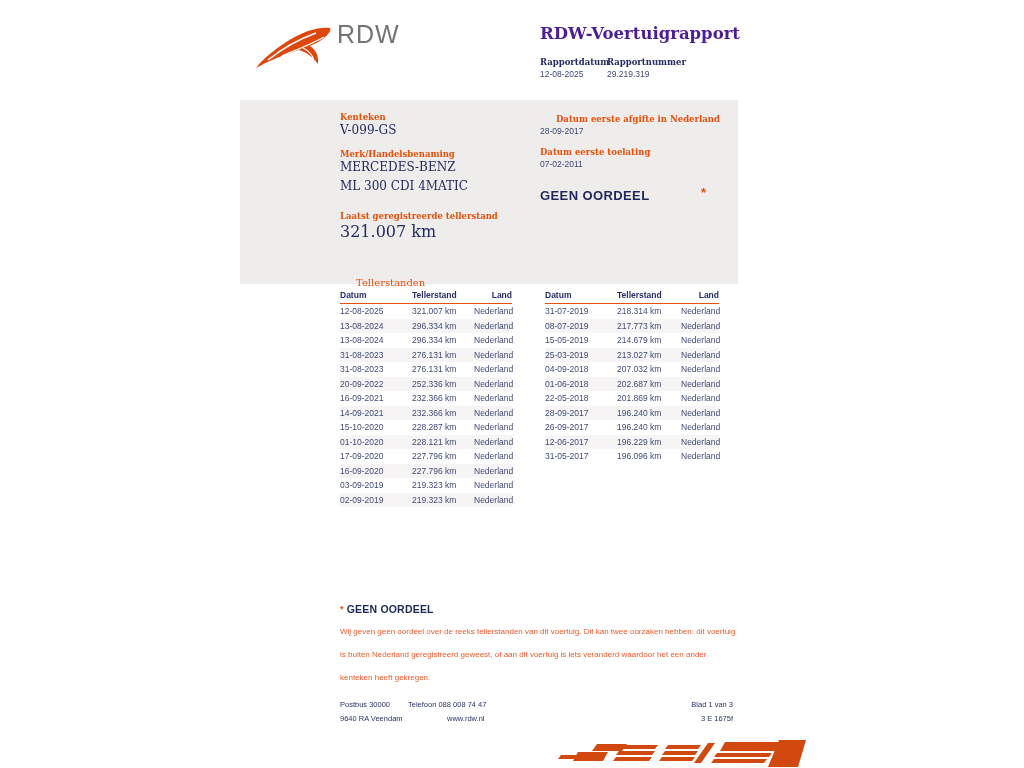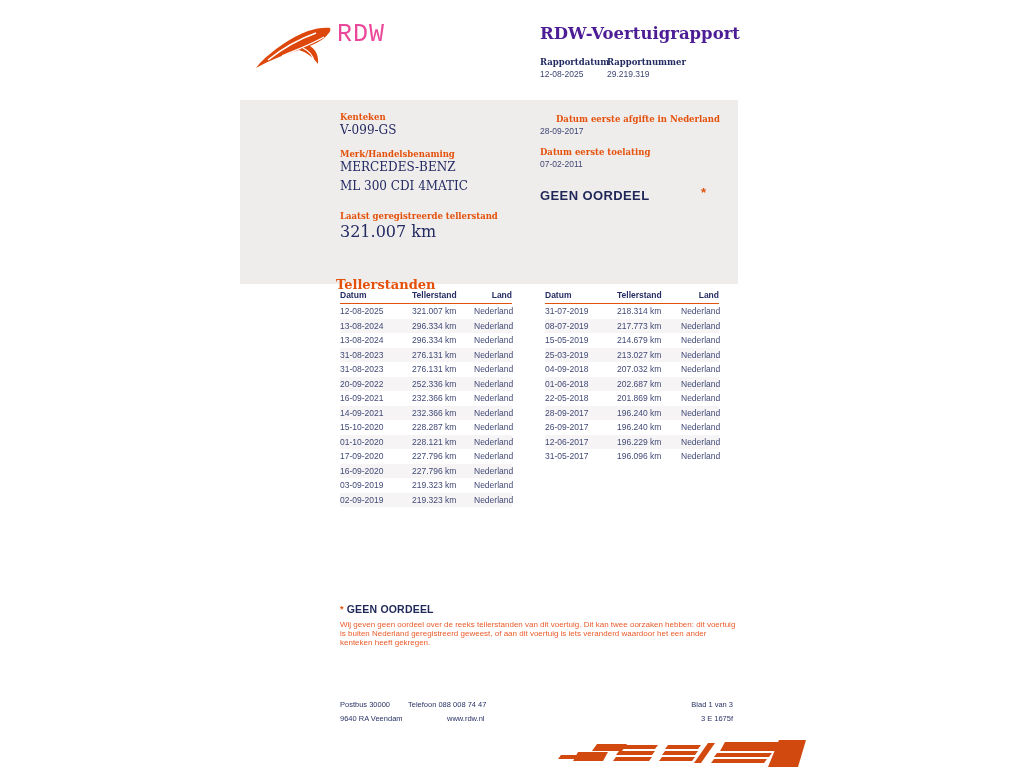--- a/index.html
+++ b/index.html
@@ -4,51 +4,51 @@
 <style>
   html,body{margin:0;padding:0;}
   body{
     width:1024px;height:768px;background:#ffffff;position:relative;overflow:hidden;
     font-family:"Liberation Sans",sans-serif;color:#232B62;
     -webkit-font-smoothing:antialiased;
   }
   .abs{position:absolute;}
 
   
-  .logo-text{left:337px;top:20px;font-family:Liberation Mono, monospace;font-size:25px;letter-spacing:1px;color:#ec4899;}
+  .logo-text{left:337px;top:20px;font-family:Liberation Sans, sans-serif;font-size:25px;letter-spacing:1px;color:#737373;}
   .doc-title{left:540px;top:24px;font-family:"DejaVu Serif",serif;font-weight:bold;font-size:16.5px;color:#4c1d95;}
   .meta-label{font-family:"DejaVu Serif",serif;font-weight:bold;font-size:8.5px;color:#232B62;}
   .meta-value{font-size:8.5px;color:#3F4773;}
 
   
   .vbox{left:240px;top:100px;width:482px;height:184px;background:#EFECEC;padding-left:16px;}
   .vbox-tail{left:240px;top:247px;width:68px;height:15px;background:#EFECEC;
     clip-path:polygon(0 0,100% 0,80% 100%,0 100%);}
   .olabel{position:absolute;font-family:"DejaVu Serif",serif;font-weight:bold;font-size:8.5px;color:#E4510B;}
   .bigval{position:absolute;font-family:"DejaVu Serif",serif;font-size:12px;color:#232B62;}
   .smallval{position:absolute;font-size:8.5px;color:#3F4773;}
   .verdict{position:absolute;left:300px;top:88px;font-size:13px;font-weight:bold;letter-spacing:.4px;color:#1E2757;}
   .verdict-star{position:absolute;left:461px;top:85px;font-size:13px;font-weight:bold;color:#E4510B;}
 
   
-  .section-title{left:336px;top:277px;font-family:"DejaVu Serif",serif;font-weight:bold;font-size:13px;color:#E4510B;}
+  .section-title{left:356px;top:277px;font-family:"DejaVu Serif",serif;font-weight:normal;font-size:10px;color:#E4510B;}
   table.kmtable{position:absolute;border-collapse:collapse;table-layout:fixed;}
   table.kmtable th{font-size:8.5px;font-weight:bold;color:#252D63;text-align:left;
     padding:0 0 3px 0;border-bottom:1.5px solid #E4510B;}
   table.kmtable th:last-child{text-align:right;}
   table.kmtable td{font-size:8.5px;color:#414A77;padding:0;height:14.5px;vertical-align:middle;}
   table.kmtable td:last-child{text-align:right;}
   table.kmtable tbody tr:nth-child(even) td{background:#F6F4F4;}
   .tbl-left{left:340px;top:290px;width:172px;}
   .tbl-right{left:545px;top:290px;width:174px;}
 
   
   .fn-head{left:340px;top:603px;font-size:10.5px;font-weight:bold;color:#1E2757;letter-spacing:.2px;}
   .fn-head .star{color:#E4510B;font-size:9px;margin-right:3px;vertical-align:1px;}
-  .fn-body{left:340px;top:620px;width:398px;font-size:8px;line-height:9px;color:#EA5B2A;}
+  .fn-body{left:340px;top:620px;width:398px;font-size:8px;line-height:23px;color:#EA5B2A;}
 
   
   .foot{font-size:7.5px;color:#2A3367;}
   .foot-right{text-align:right;width:100px;}
 
   svg{display:block;}
 </style>
 </head>
 <body>
 

